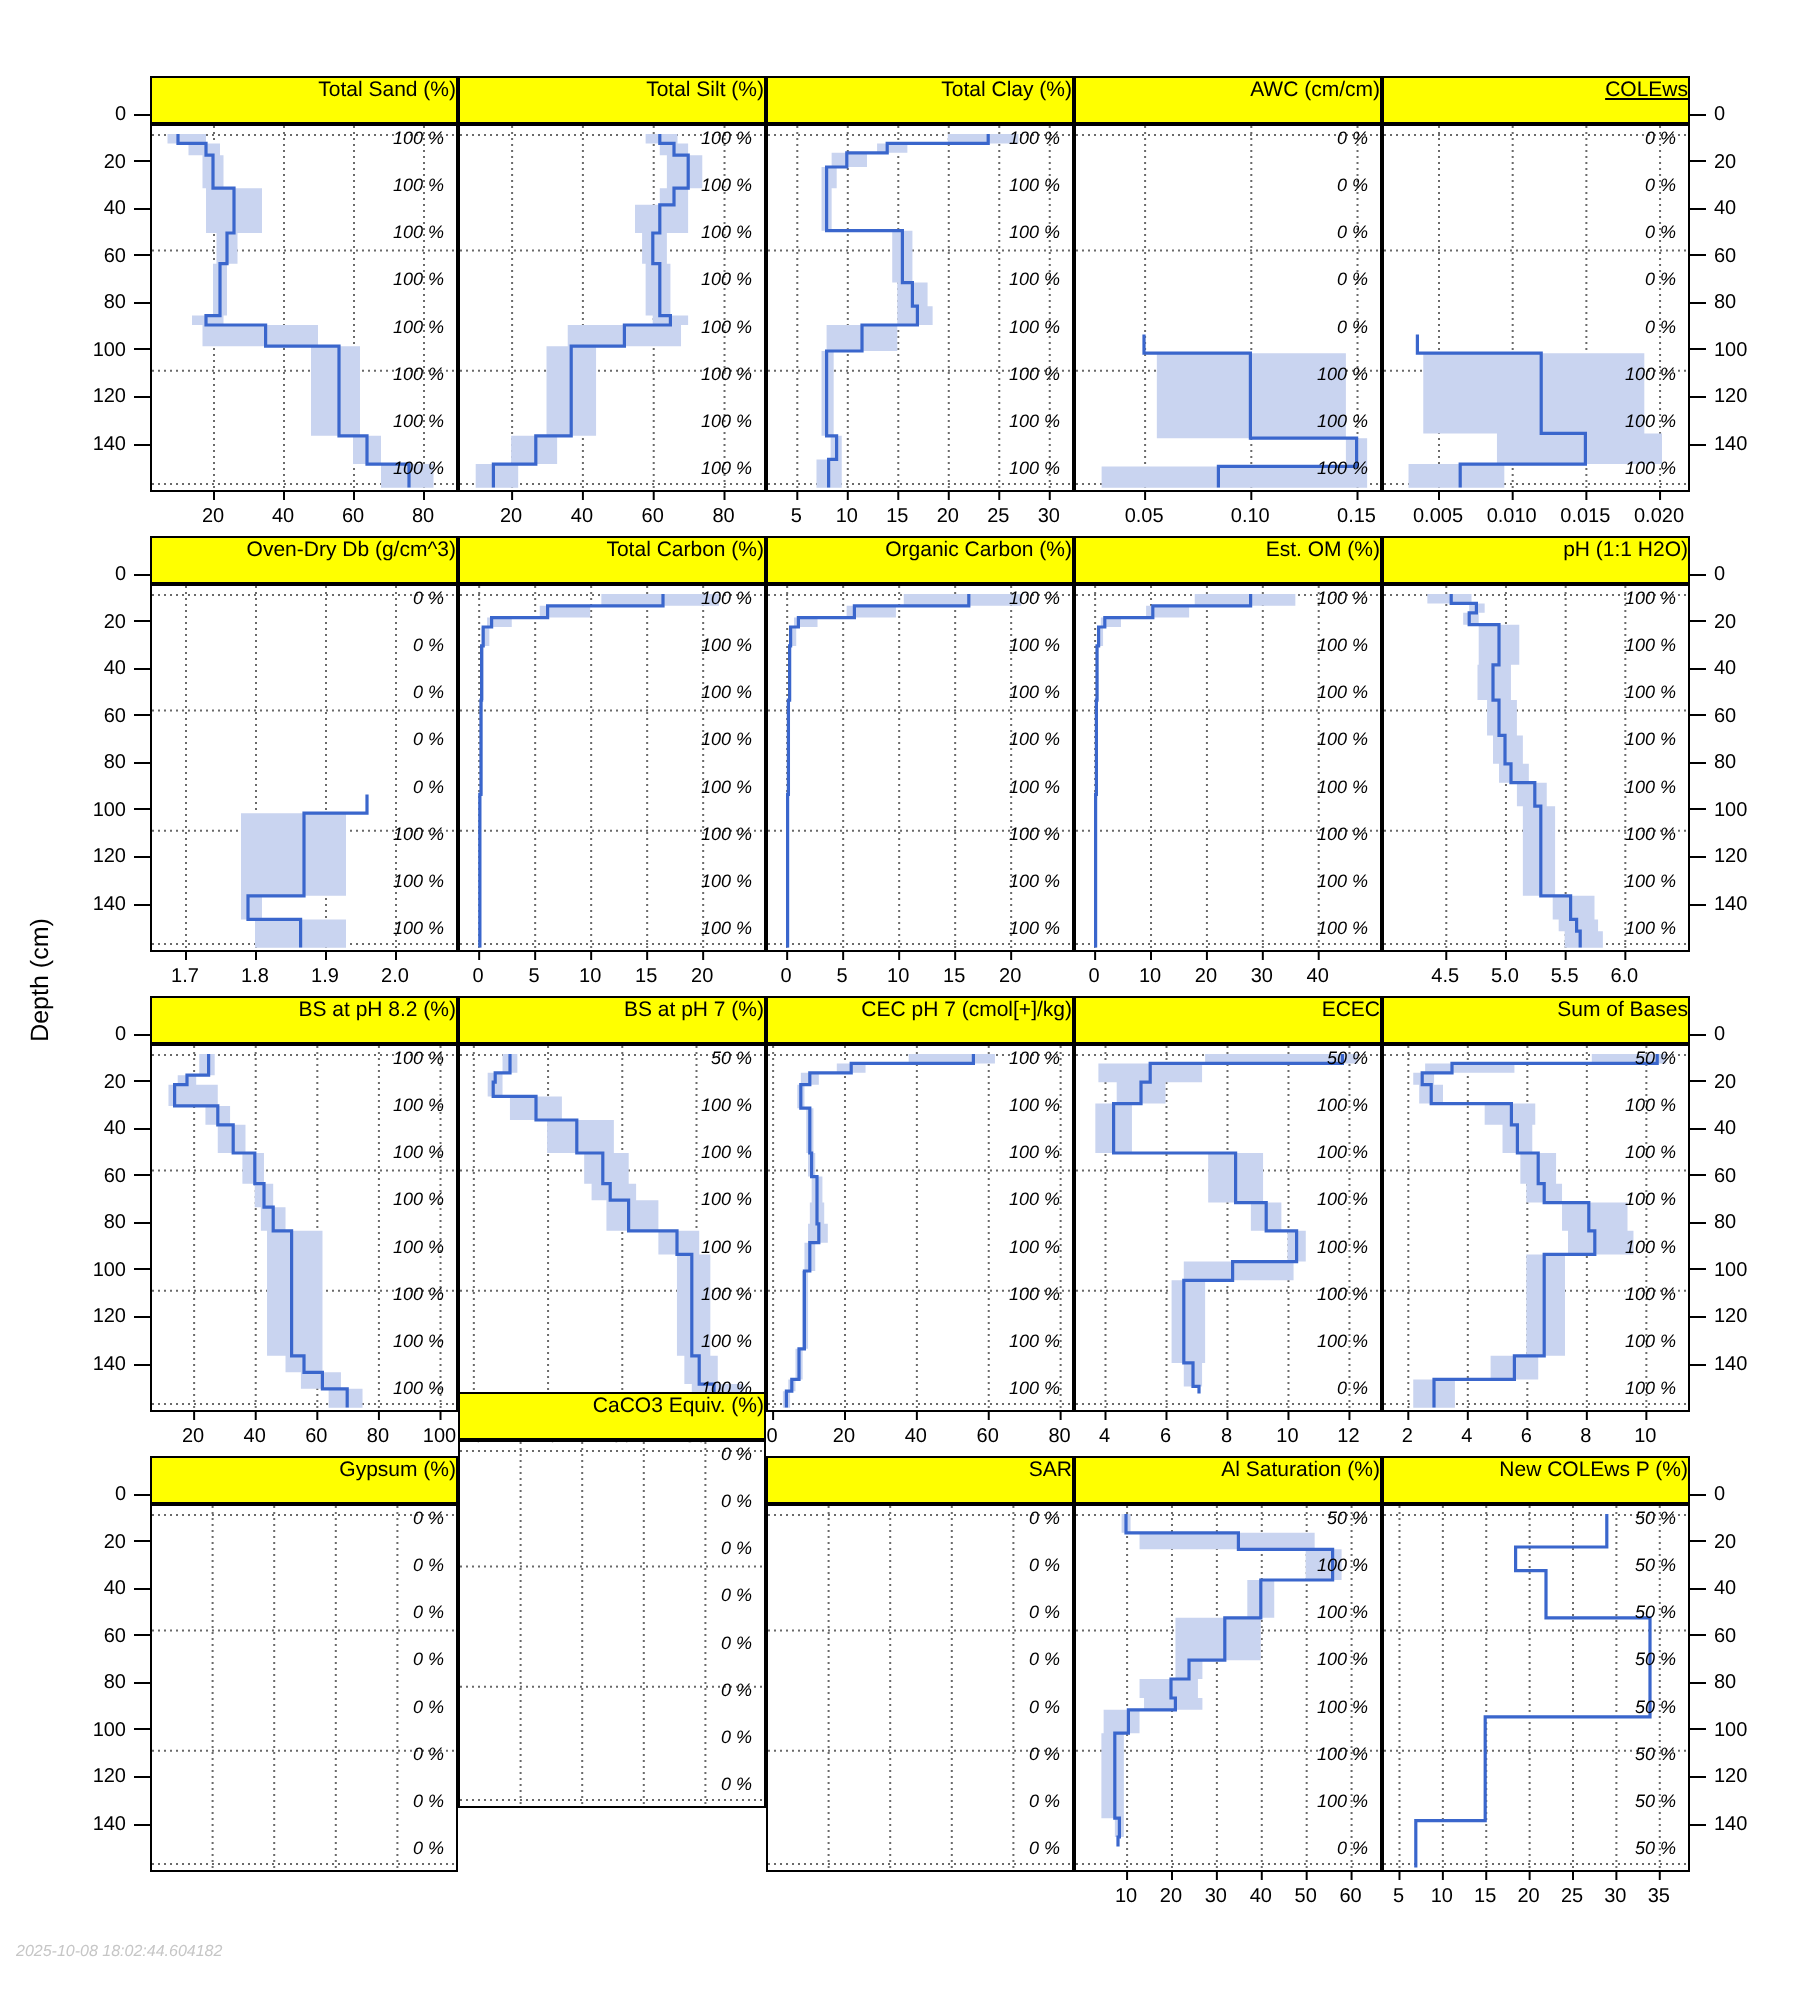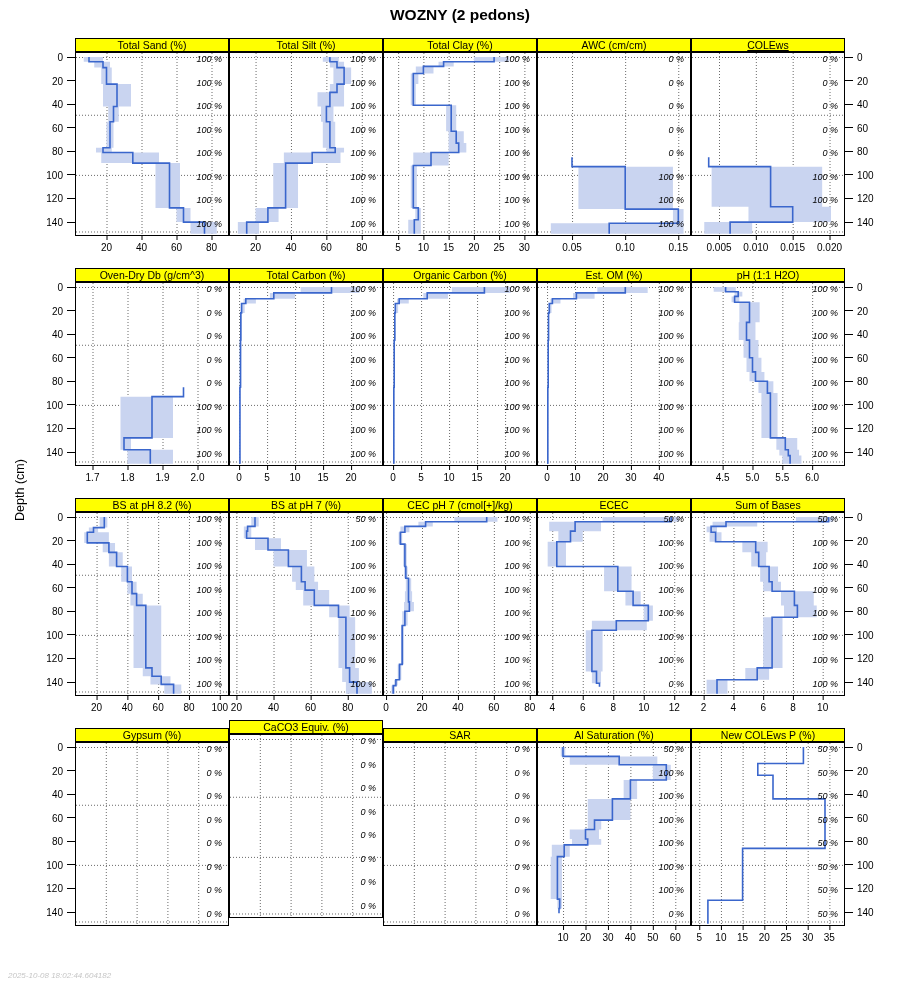--- a/index.html
+++ b/index.html
@@ -5,31 +5,30 @@
   html,body{margin:0;padding:0;background:#fff;}
   #fig{position:relative;width:900px;height:1000px;background:#fff;overflow:hidden;
        font-family:"Liberation Sans",sans-serif;color:#000;}
   #chart-title{position:absolute;left:75px;top:6px;width:770px;text-align:center;
        font-size:15.5px;font-weight:bold;}
   #ylab{position:absolute;left:-30px;top:483px;width:100px;text-align:center;
        transform:rotate(-90deg);font-size:12.5px;}
   #caption{position:absolute;left:75px;top:956px;width:770px;text-align:center;font-size:11.5px;}
   #timestamp{position:absolute;left:8px;top:971px;font-size:8px;font-style:italic;color:#c6c6c6;}
   .panel{position:absolute;width:154px;}
-  .strip{height:14px;border:1px solid #000;box-sizing:border-box;text-align:center;
+  .strip{height:24px;border:1px solid #000;box-sizing:border-box;text-align:right;
        font-size:10.5px;line-height:13px;overflow:hidden;white-space:nowrap;}
   .panel svg{display:block;}
   .dlab{position:absolute;font-size:10px;line-height:11px;}
   .dtick{position:absolute;height:1px;background:#000;}
 </style>
 </head>
 <body>
 
 <div id="fig">
-  <div id="chart-title">WOZNY (2 pedons)</div>
   <div id="ylab">Depth (cm)</div>
   <div id="panels">
       <div class="panel" style="left: 75px; top: 38px;">
         <div class="strip" style="background: rgb(255, 255, 0);">Total Sand (%)</div>
         <svg width="154" height="206" viewBox="0 0 154 206">
           <defs>
             <clipPath id="clip0">
               <rect x="1" y="1" width="152" height="182"></rect>
             </clipPath>
           </defs>
@@ -718,21 +717,21 @@
             <text x="147" y="54.160000000000004" text-anchor="end" dominant-baseline="central">0 %</text>
             <text x="147" y="77.74000000000001" text-anchor="end" dominant-baseline="central">0 %</text>
             <text x="147" y="101.32000000000001" text-anchor="end" dominant-baseline="central">0 %</text>
             <text x="147" y="124.9" text-anchor="end" dominant-baseline="central">0 %</text>
             <text x="147" y="148.48000000000002" text-anchor="end" dominant-baseline="central">0 %</text>
             <text x="147" y="172.06" text-anchor="end" dominant-baseline="central">0 %</text>
           </g>
           <rect x="0.5" y="0.5" width="153" height="183" fill="none" stroke="#000000" stroke-width="1"></rect>
         </svg>
       </div>
-      <div class="panel" style="left: 229px; top: 720px;">
+      <div class="panel" style="left: 229px; top: 696px;">
         <div class="strip" style="background: rgb(255, 255, 0);">CaCO3 Equiv. (%)</div>
         <svg width="154" height="206" viewBox="0 0 154 206">
           <defs>
             <clipPath id="clip16">
               <rect x="1" y="1" width="152" height="182"></rect>
             </clipPath>
           </defs>
           <g stroke="#6a6a6a" stroke-width="1" stroke-dasharray="1,2">
             <line x1="31.3" y1="1" x2="31.3" y2="183"></line>
             <line x1="62.1" y1="1" x2="62.1" y2="183"></line>

